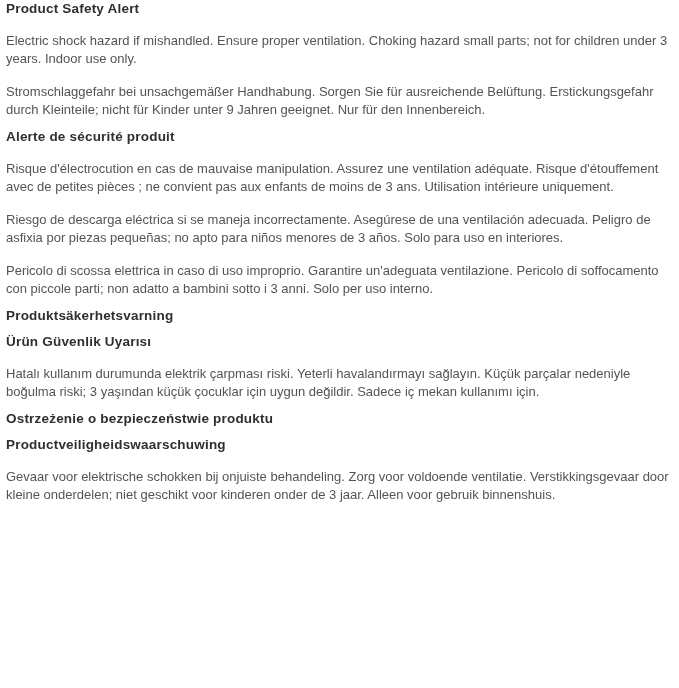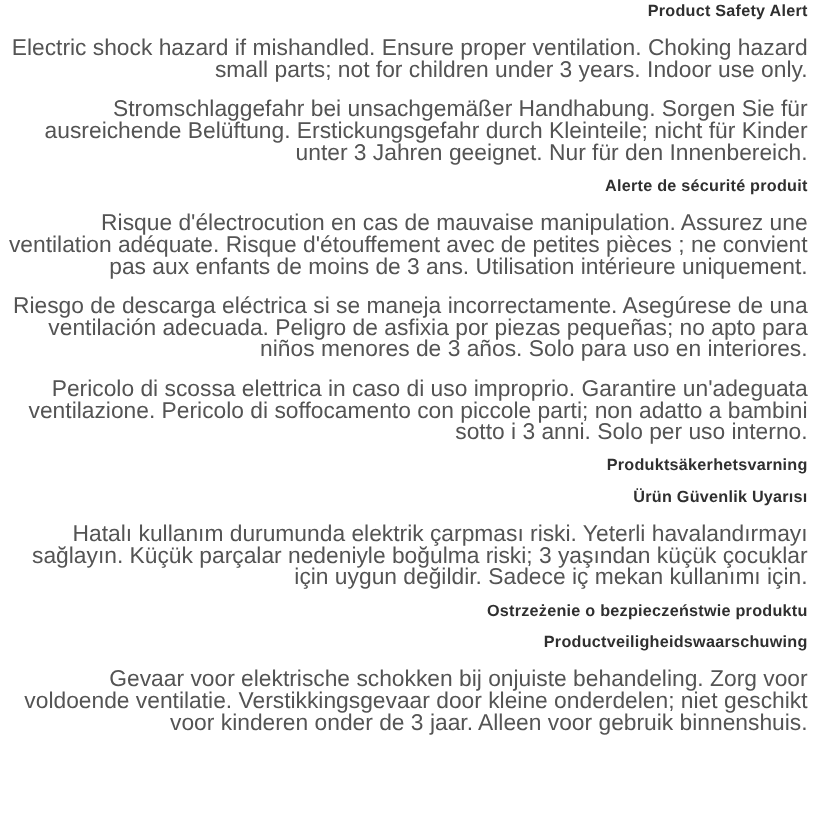--- a/index.html
+++ b/index.html
@@ -14,51 +14,51 @@
     font-family: "Liberation Sans", "DejaVu Sans", sans-serif;
     -webkit-font-smoothing: antialiased;
   }
   .page {
     box-sizing: border-box;
     width: 679px;
     padding: 1px 6px 0 6px;
   }
   .alert-section {
     margin: 0 0 10px 0;
-    text-align: right;
+    text-align: left;
   }
   .alert-heading {
     margin: 0;
     padding: 0;
     font-size: 13.5px;
     line-height: 16px;
     font-weight: bold;
     color: #2f2f2f;
     letter-spacing: 0.2px;
   }
   .alert-body {
     margin: 15px 0 0 0;
     padding: 0;
-    font-size: 19px;
+    font-size: 13px;
     line-height: 18px;
     font-weight: normal;
     color: #545454;
   }
 </style>
 </head>
 <body>
 
 <main class="page">
   <section class="alert-section">
     <h3 class="alert-heading">Product Safety Alert</h3>
     <p class="alert-body">Electric shock hazard if mishandled. Ensure proper ventilation. Choking hazard small parts; not for children under 3 years. Indoor use only.</p>
   </section>
 
   <section class="alert-section">
-    <p class="alert-body">Stromschlaggefahr bei unsachgemäßer Handhabung. Sorgen Sie für ausreichende Belüftung. Erstickungsgefahr durch Kleinteile; nicht für Kinder unter 3 Jahren geeignet. Nur für den Innenbereich.</p>
+    <p class="alert-body">Stromschlaggefahr bei unsachgemäßer Handhabung. Sorgen Sie für ausreichende Belüftung. Erstickungsgefahr durch Kleinteile; nicht für Kinder unter 9 Jahren geeignet. Nur für den Innenbereich.</p>
   </section>
 
   <section class="alert-section">
     <h3 class="alert-heading">Alerte de sécurité produit</h3>
     <p class="alert-body">Risque d'électrocution en cas de mauvaise manipulation. Assurez une ventilation adéquate. Risque d'étouffement avec de petites pièces ; ne convient pas aux enfants de moins de 3 ans. Utilisation intérieure uniquement.</p>
   </section>
 
   <section class="alert-section">
     <p class="alert-body">Riesgo de descarga eléctrica si se maneja incorrectamente. Asegúrese de una ventilación adecuada. Peligro de asfixia por piezas pequeñas; no apto para niños menores de 3 años. Solo para uso en interiores.</p>
   </section>

